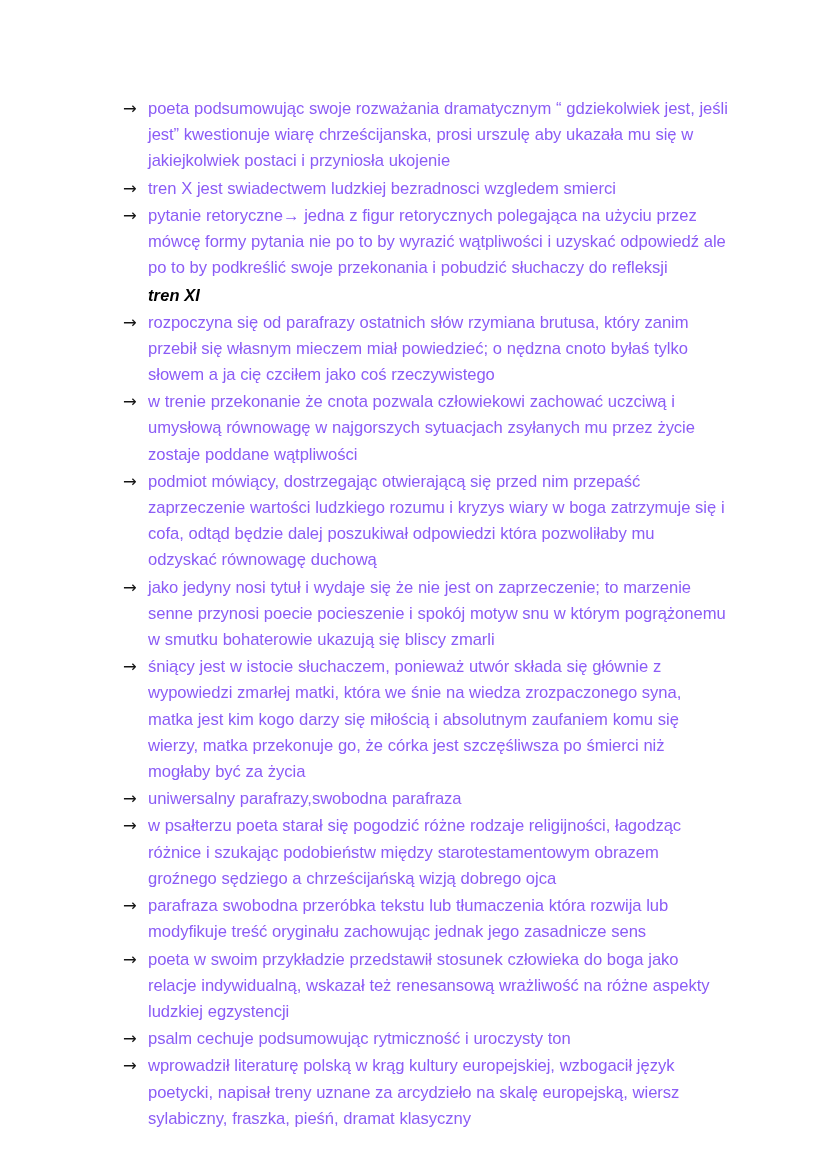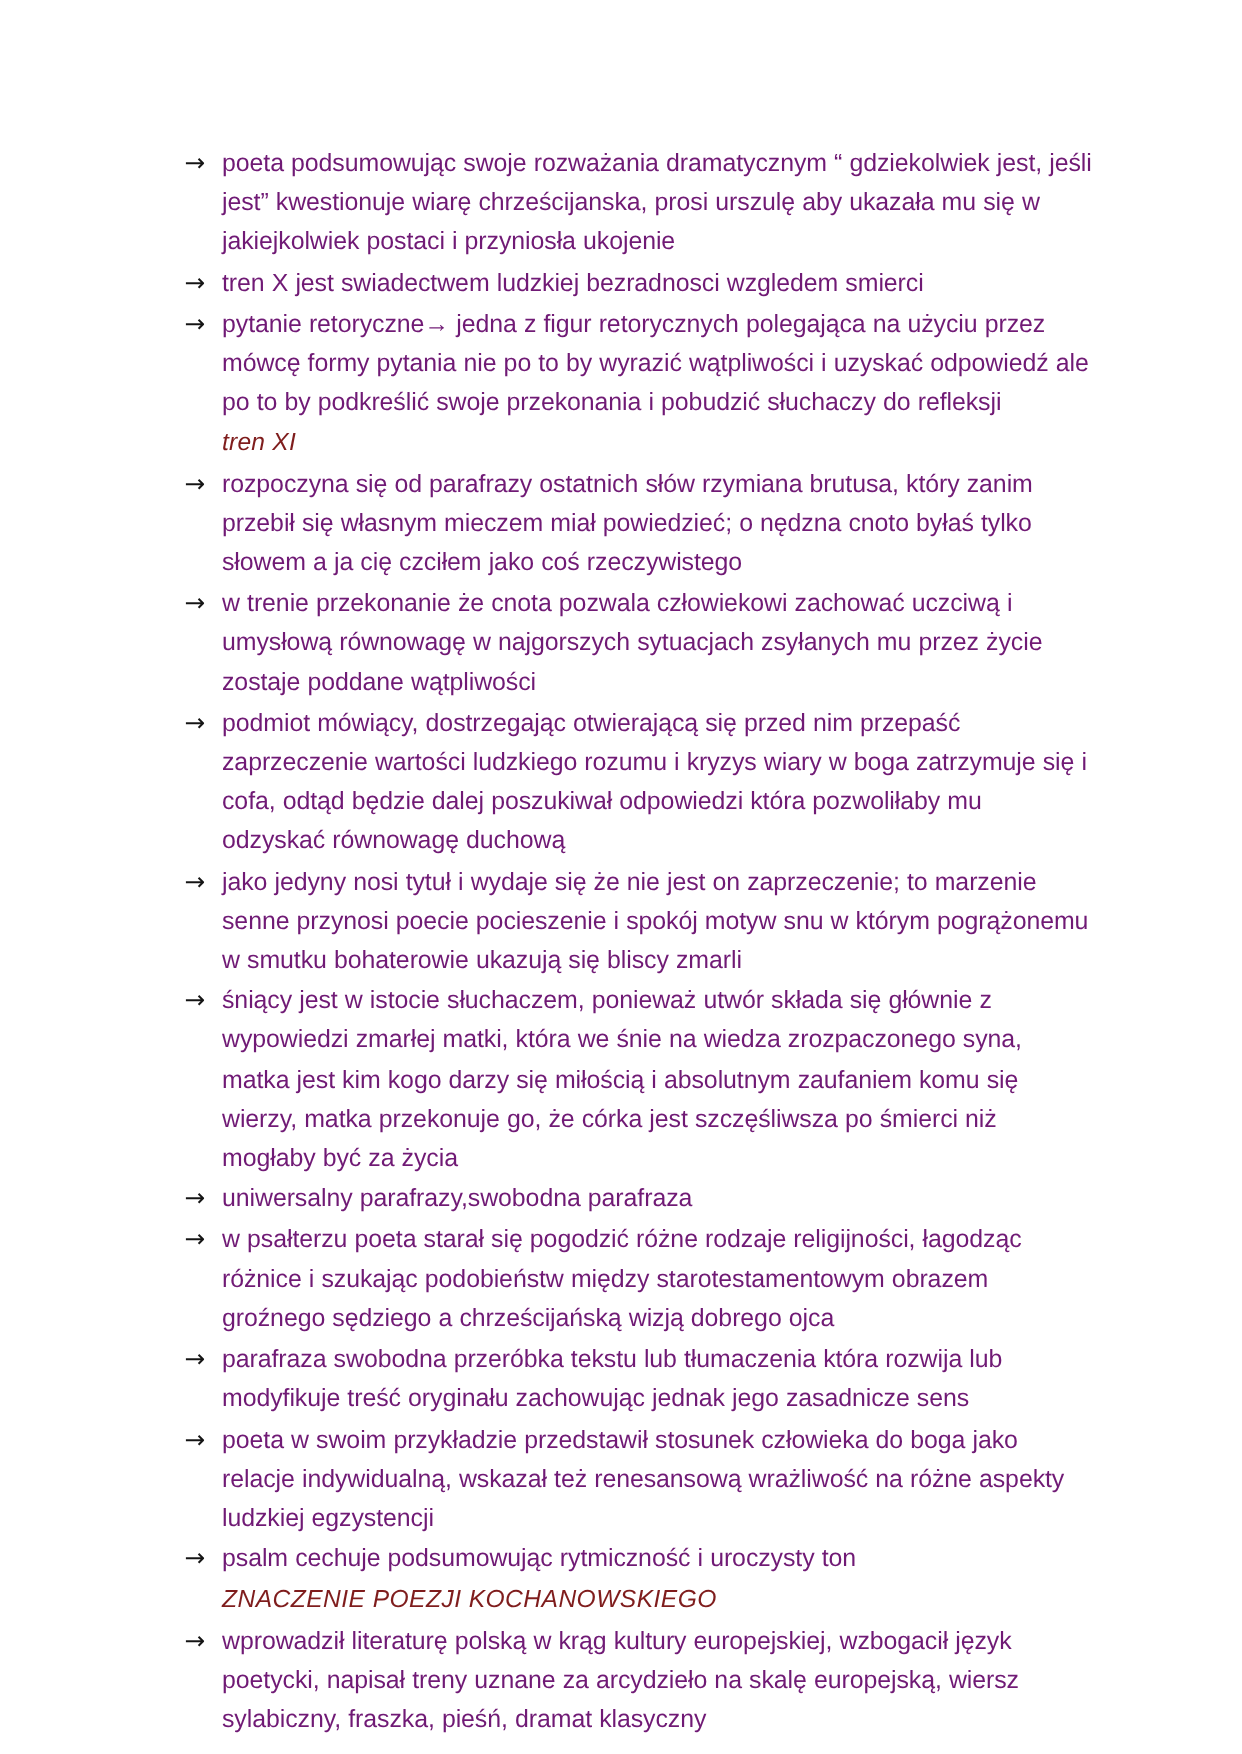--- a/index.html
+++ b/index.html
@@ -48,33 +48,33 @@
     box-sizing: border-box;
     user-select: none;
   }
 
   .entry-text {
     flex: 1 1 auto;
     font-size: 16.6px;
     line-height: 26.2px;
     letter-spacing: -0.05px;
     word-spacing: 0.2px;
-    color: #701a75;
+    color: #8b5cf6;
     max-width: 580px;
   }
 
   
   .heading {
     margin: 0 0 1px 26px;
     font-size: 16.4px;
     line-height: 26.2px;
-    font-weight: normal;
+    font-weight: bold;
     font-style: italic;
     letter-spacing: 0.15px;
-    color: #7f1d1d;
+    color: #000000;
   }
 
   .heading.caps {
     letter-spacing: 0.3px;
   }
 </style>
 </head>
 <body>
 
 <div class="page">
@@ -125,19 +125,18 @@
         <span class="entry-text">parafraza swobodna przeróbka tekstu lub tłumaczenia która rozwija lub modyfikuje treść oryginału zachowując jednak jego zasadnicze sens</span>
       </div>
       <div class="entry">
         <span class="arrow-icon">→</span>
         <span class="entry-text">poeta w swoim przykładzie przedstawił stosunek człowieka do boga jako relacje indywidualną, wskazał też renesansową wrażliwość na różne aspekty ludzkiej egzystencji</span>
       </div>
       <div class="entry">
         <span class="arrow-icon">→</span>
         <span class="entry-text">psalm cechuje podsumowując rytmiczność i uroczysty ton</span>
       </div>
-      <div class="heading caps">ZNACZENIE POEZJI KOCHANOWSKIEGO</div>
       <div class="entry">
         <span class="arrow-icon">→</span>
         <span class="entry-text">wprowadził literaturę polską w krąg kultury europejskiej, wzbogacił język poetycki, napisał treny uznane za arcydzieło na skalę europejską, wiersz sylabiczny, fraszka, pieśń, dramat klasyczny</span>
       </div>
     </div>
 </div>
 
 </body></html>

